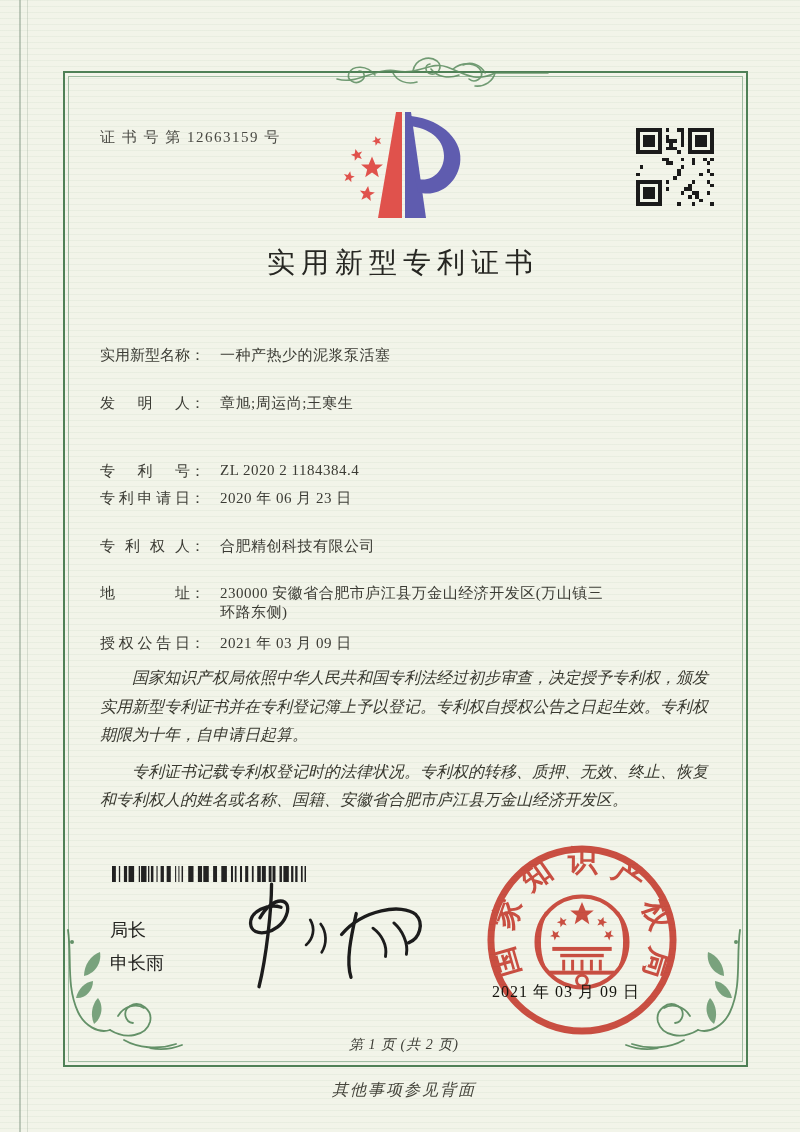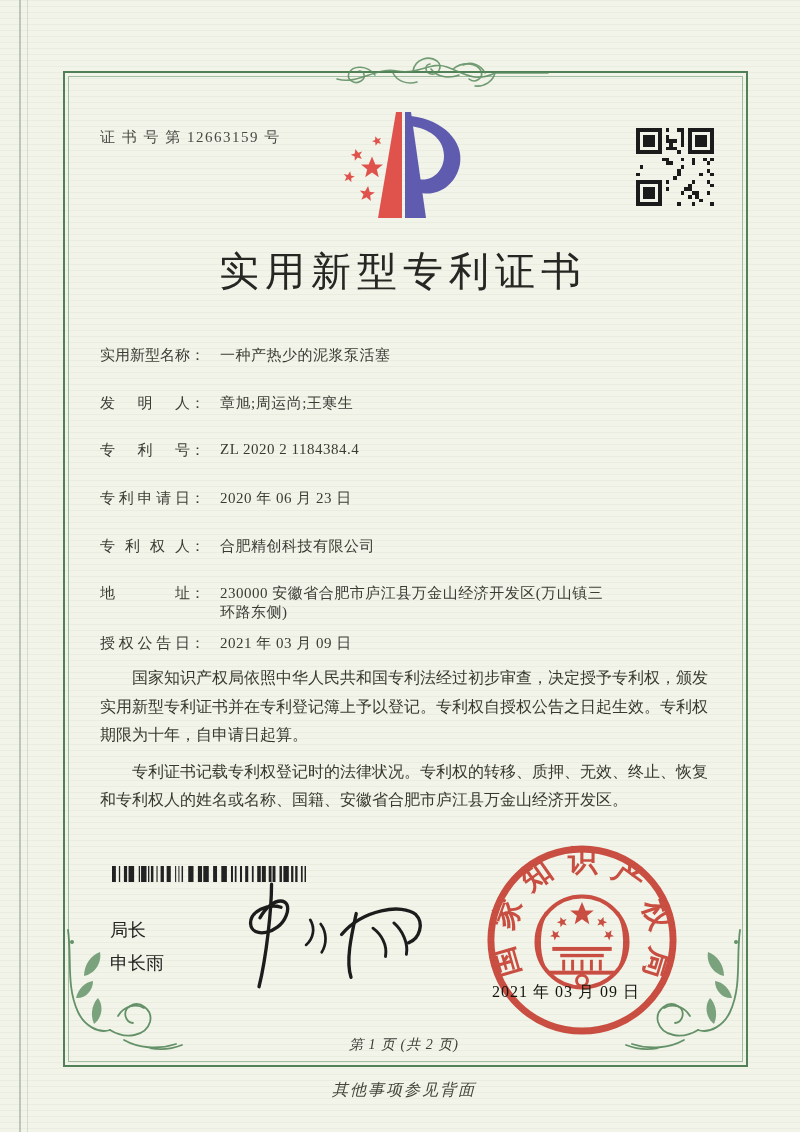--- a/index.html
+++ b/index.html
@@ -30,33 +30,34 @@
     content:"";position:absolute;inset:3px;border:1px solid #a0bda2;
   }
   .cert-no{
     position:absolute;left:100px;top:128px;font-size:15px;
     letter-spacing:1.5px;color:#4a4a44;
   }
   .logo{position:absolute;left:330px;top:104px;width:150px;height:132px;}
   .qr{position:absolute;left:636px;top:128px;width:78px;height:78px;}
   .title{
     position:absolute;left:0;top:244px;width:800px;text-align:center;
-    font-size:40px;letter-spacing:6px;color:#262622;padding-left:6px;
+    font-size:28px;letter-spacing:6px;color:#262622;padding-left:6px;
     box-sizing:border-box;
   }
   .frow{position:absolute;left:100px;width:630px;font-size:15px;color:#3b3b34;}
   .flabel{display:inline-block;width:90px;text-align:justify;text-align-last:justify;vertical-align:top;}
   .colon{display:inline-block;width:15px;vertical-align:top;}
   .fvalue{display:inline-block;vertical-align:top;letter-spacing:.5px;margin-left:15px;}
   .addr-l2{display:block;}
   .grant2{position:absolute;left:352px;top:0;}
   .grant2 .flabel{width:86px;}
   .body-text{
     position:absolute;left:100px;top:664px;width:622px;
     font-size:16px;line-height:28.5px;color:#38382f;
+    font-style:italic;
   }
   .body-text p{margin:0 0 8px 0;text-indent:2em;}
   .barcode{position:absolute;left:112px;top:866px;width:194px;height:16px;}
   .signer{position:absolute;left:110px;font-size:18px;color:#22221f;
     font-family:"Liberation Sans","DejaVu Sans",sans-serif;font-style:normal;text-align:center;}
   .signer-title{top:918px;}
   .signer-name{top:951px;}
   .signature{position:absolute;left:228px;top:878px;width:200px;height:115px;}
   .seal{position:absolute;left:483px;top:841px;width:198px;height:198px;opacity:.88;mix-blend-mode:multiply;}
   .seal-date{
@@ -195,21 +196,21 @@
     </svg>
 
   <div class="title">实用新型专利证书</div>
 
   <div class="frow" style="top:346px">
     <span class="flabel">实用新型名称</span><span class="colon">：</span><span class="fvalue">一种产热少的泥浆泵活塞</span>
   </div>
   <div class="frow" style="top:394px">
     <span class="flabel">发明人</span><span class="colon">：</span><span class="fvalue">章旭;周运尚;王寒生</span>
   </div>
-  <div class="frow" style="top:441px">
+  <div class="frow" style="top:462px">
     <span class="flabel">专利号</span><span class="colon">：</span><span class="fvalue">ZL 2020 2 1184384.4</span>
   </div>
   <div class="frow" style="top:489px">
     <span class="flabel">专利申请日</span><span class="colon">：</span><span class="fvalue">2020 年 06 月 23 日</span>
   </div>
   <div class="frow" style="top:537px">
     <span class="flabel">专利权人</span><span class="colon">：</span><span class="fvalue">合肥精创科技有限公司</span>
   </div>
   <div class="frow" style="top:584px">
     <span class="flabel">地址</span><span class="colon">：</span><span class="fvalue"><span>230000 安徽省合肥市庐江县万金山经济开发区(万山镇三</span><span class="addr-l2">环路东侧)</span></span>

